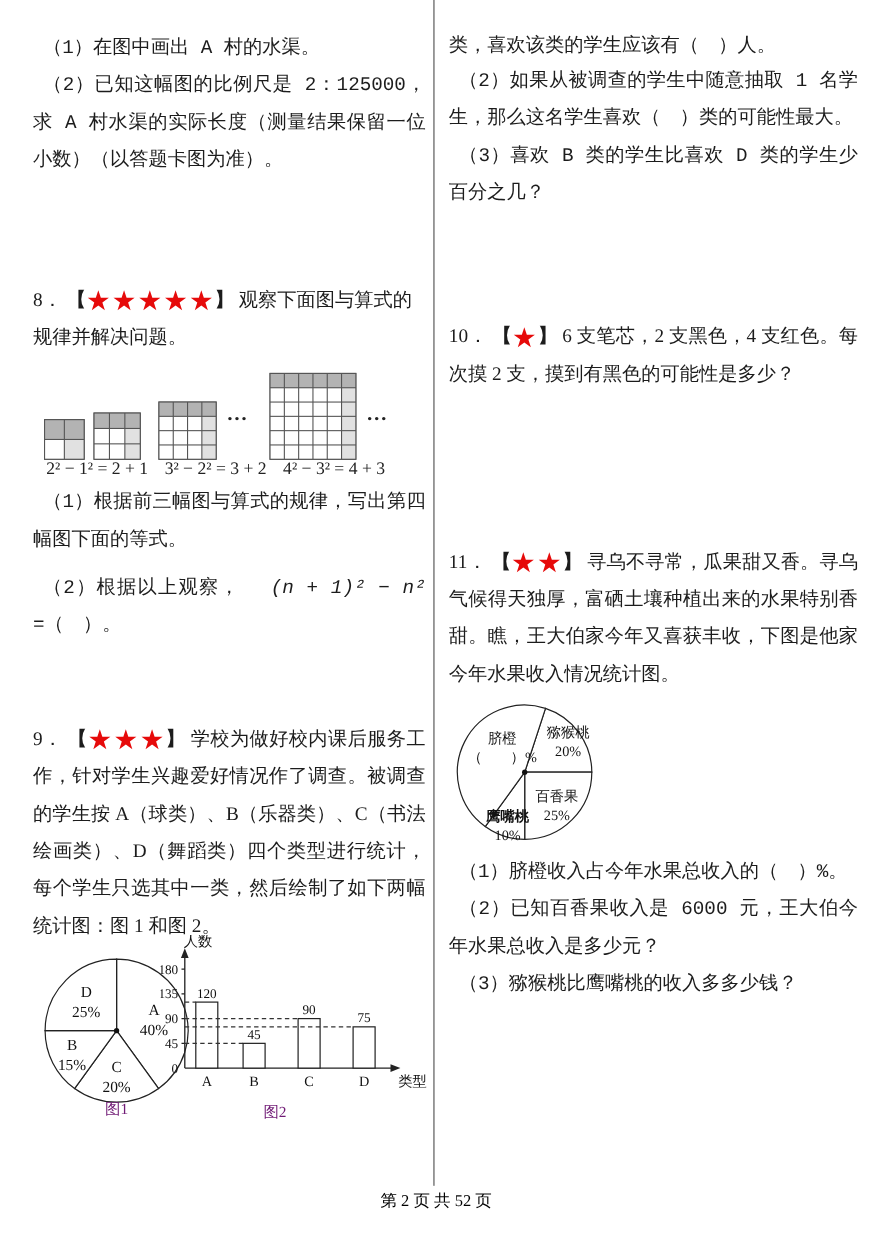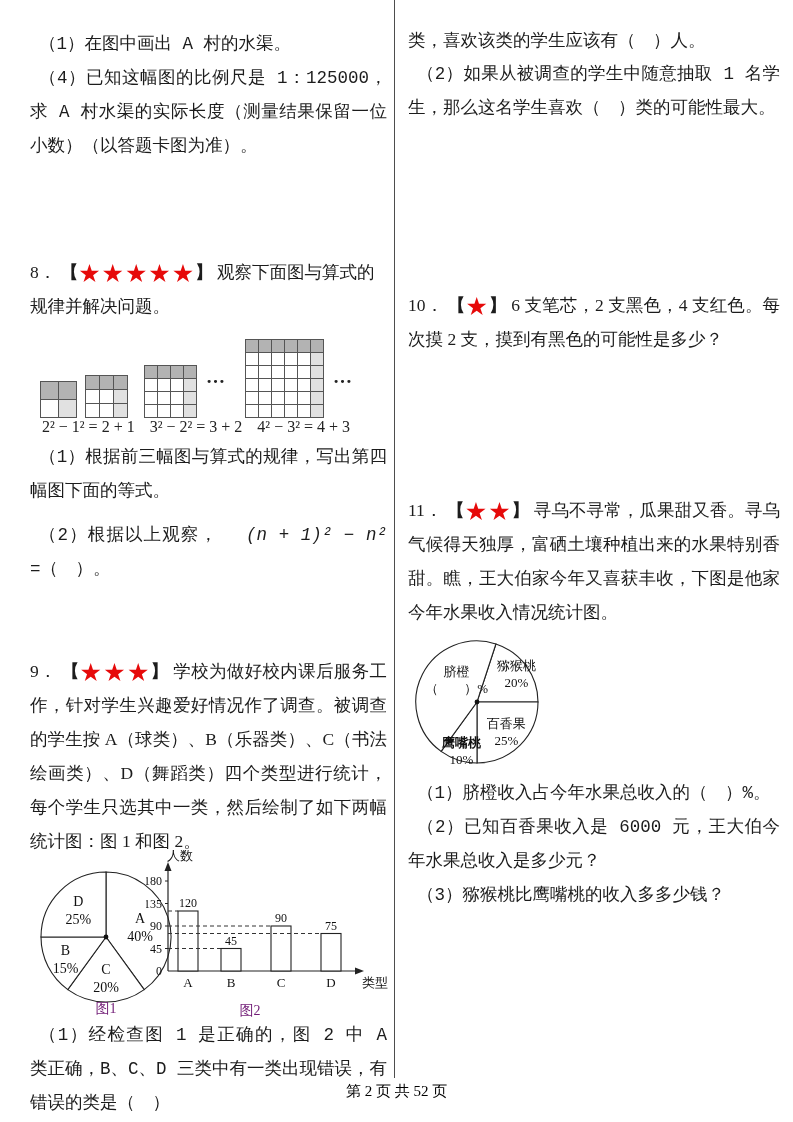--- a/index.html
+++ b/index.html
@@ -23,21 +23,21 @@
   .footer{position:absolute;left:0;right:0;top:1082px;text-align:center;font-size:15px;color:#000000;}
 </style>
 </head>
 <body>
 
 <div class="page">
   <div class="divider"></div>
 
   <div class="block" style="left:30px;top:27px;width:357px">
     <p class="indent">（1）在图中画出 A 村的水渠。</p>
-    <p class="indent">（4）已知这幅图的比例尺是 1：125000，求 A 村水渠的实际长度（测量结果保留一位小数）（以答题卡图为准）。</p>
+    <p class="indent">（2）已知这幅图的比例尺是 2：125000，求 A 村水渠的实际长度（测量结果保留一位小数）（以答题卡图为准）。</p>
   </div>
 
   <div class="block" style="left:30px;top:255px;width:357px">
     <p class="qhead">
       <span>8．</span>
       <span class="bracket">【</span><span class="stars">★★★★★</span><span class="bracket">】</span>
       <span>观察下面图与算式的规律并解决问题。</span>
     </p>
   </div>
 
@@ -188,27 +188,25 @@
         <text x="135" y="137" text-anchor="middle" font-size="13" fill="#111">C</text>
         <line x1="22" y1="83.5" x2="175" y2="83.5" stroke="#333" stroke-width="1" stroke-dasharray="4 3"></line>
         <rect x="175" y="83.5" width="20" height="37.5" fill="#fff" stroke="#222" stroke-width="1.1"></rect>
         <text x="185" y="79.5" text-anchor="middle" font-size="12" fill="#111">75</text>
         <text x="185" y="137" text-anchor="middle" font-size="13" fill="#111">D</text>
         <text x="34" y="10" text-anchor="middle" font-size="13" fill="#111">人数</text>
         <text x="216" y="137" text-anchor="start" font-size="13" fill="#111">类型</text>
       </svg></div>
   <div class="cap" style="left:150px;top:1002px;width:200px">图2</div>
 
-  <div class="block" style="left:30px;top:1018px;width:357px">
-    <p class="indent">（1）经检查图 1 是正确的，图 2 中 A 类正确，B、C、D 三类中有一类出现错误，有错误的类是（　）</p>
-  </div>
 
   <div class="block" style="left:408px;top:23px;width:372px">
     <p>类，喜欢该类的学生应该有（　）人。</p>
     <p class="indent">（2）如果从被调查的学生中随意抽取 1 名学生，那么这名学生喜欢（　）类的可能性最大。</p>
+    <p class="indent">（3）喜欢 B 类的学生比喜欢 D 类的学生少百分之几？</p>
   </div>
 
   <div class="block" style="left:408px;top:288px;width:372px">
     <p class="qhead" style="text-align:justify">
       <span>10．</span>
       <span class="bracket">【</span><span class="stars">★</span><span class="bracket">】</span>
       <span>6 支笔芯，2 支黑色，4 支红色。每次摸 2 支，摸到有黑色的可能性是多少？</span>
     </p>
   </div>
 

